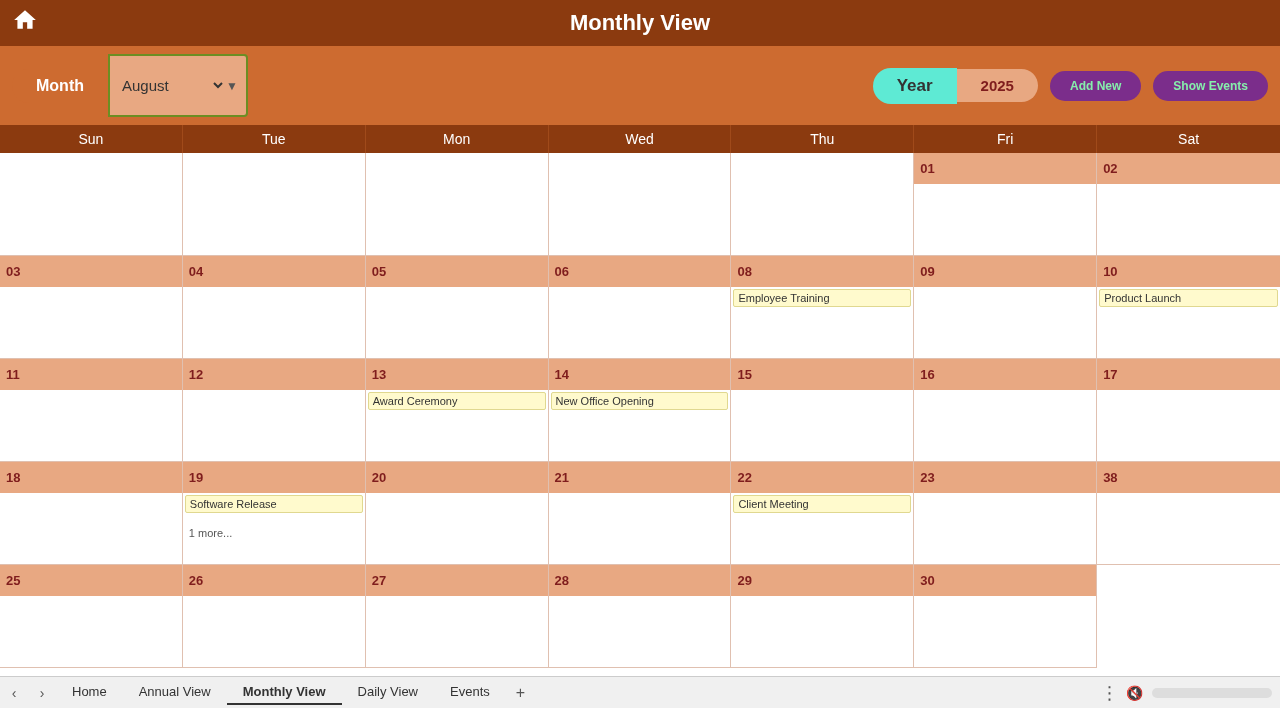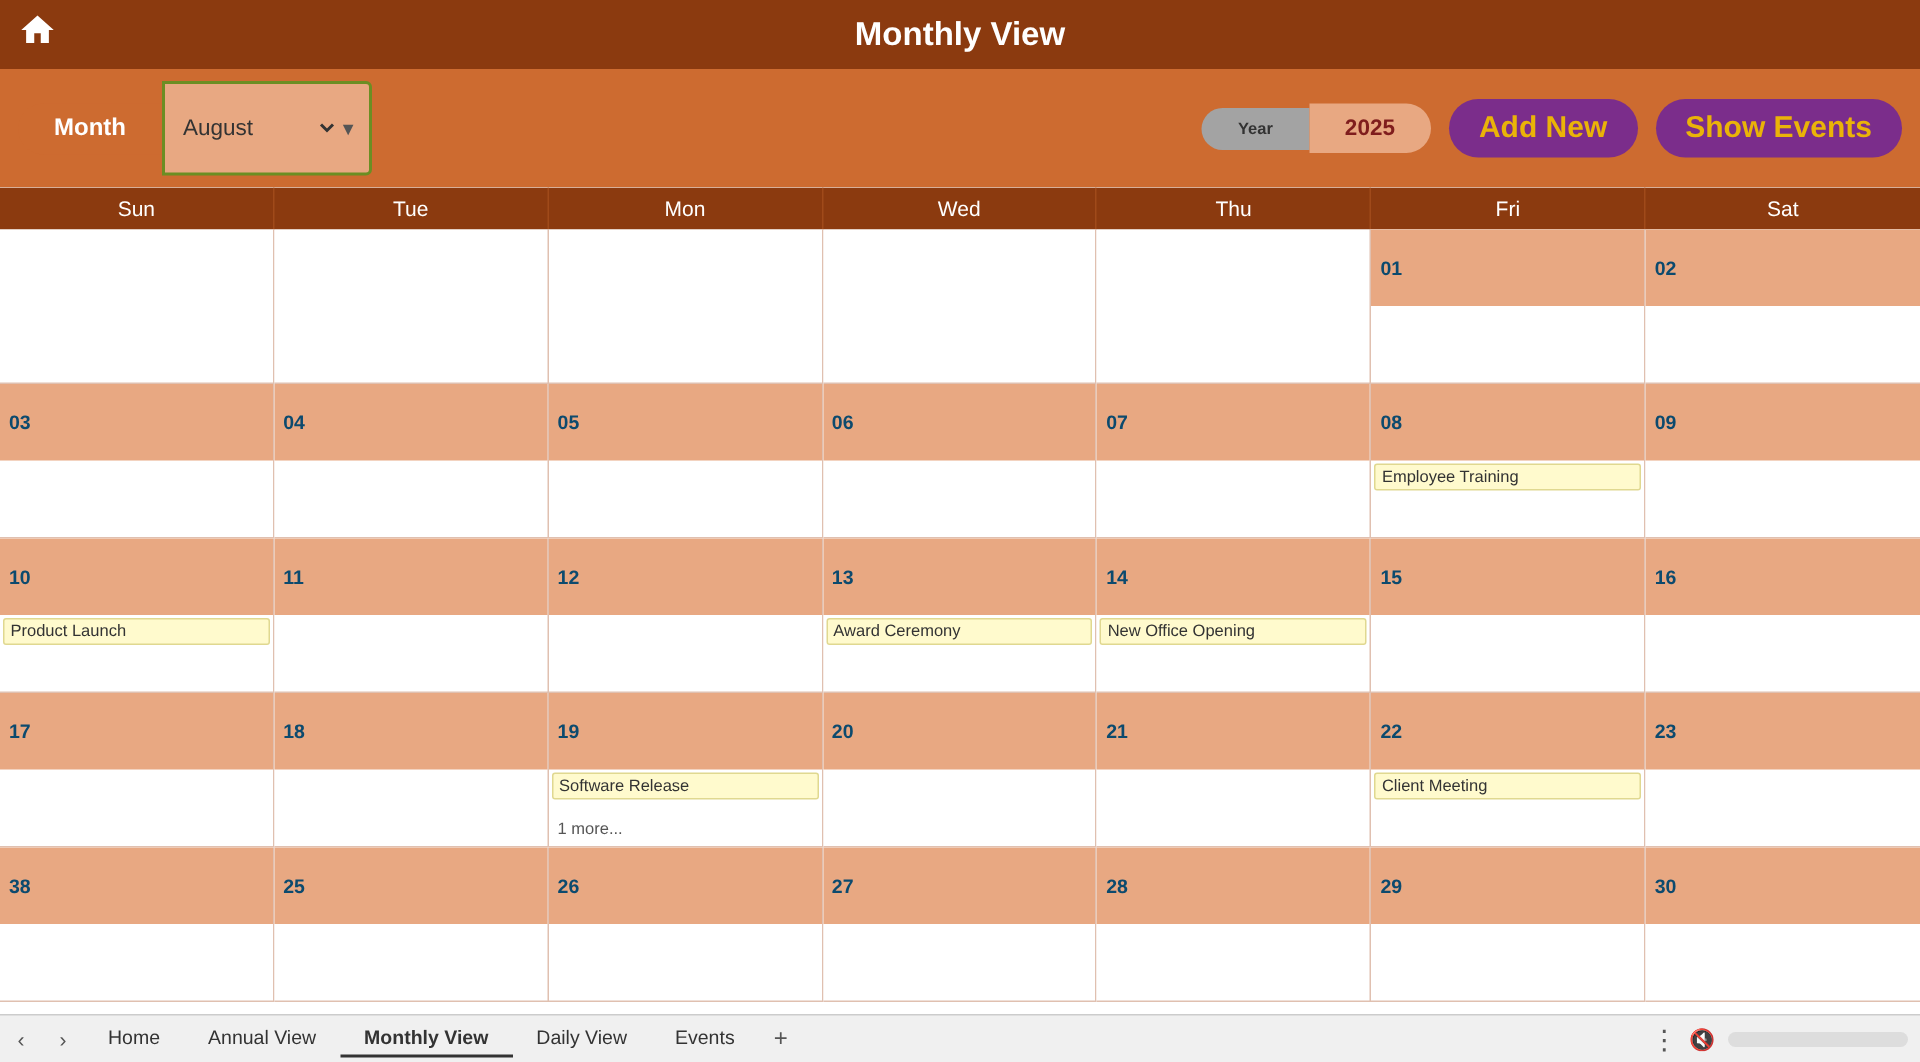--- a/index.html
+++ b/index.html
@@ -61,42 +61,42 @@
       color: #333;
       outline: none;
       flex: 1;
     }
     .toolbar-dropdown-arrow {
       color: #555;
       font-size: 12px;
     }
     .toolbar-spacer { flex: 1; }
     .toolbar-year-label {
-      background: #a3a3a3;
+      background: #5eead4;
       color: #333;
-      font-size: 11px;
+      font-size: 17px;
       padding: 8px 24px;
       border-radius: 20px 0 0 20px;
       font-weight: bold;
     }
     .toolbar-year-value {
       background: #e8a882;
       color: #7f1d1d;
       font-size: 15px;
       padding: 8px 24px;
       border-radius: 0 20px 20px 0;
       font-weight: bold;
     }
     .toolbar-btn {
       background: #7B2D8B;
-      color: #eab308;
+      color: #86efac;
       border: none;
       border-radius: 20px;
       padding: 8px 20px;
-      font-size: 20px;
+      font-size: 12px;
       font-weight: bold;
       cursor: pointer;
       margin-left: 12px;
     }
 
     
     .calendar-wrap {
       flex: 1;
       background: white;
       overflow: hidden;
@@ -126,24 +126,24 @@
       border-right: 1px solid #e0c0b0;
       border-bottom: 1px solid #e0c0b0;
       background: white;
       min-height: 80px;
       position: relative;
     }
     .cal-cell:nth-child(7n) { border-right: none; }
 
     .cal-day-num {
       background: #e8a882;
-      color: #0c4a6e;
+      color: #7f1d1d;
       font-weight: bold;
       font-size: 13px;
-      padding: 18px 6px;
+      padding: 8px 6px;
       display: block;
       width: 100%;
     }
     .cal-day-num.empty { background: transparent; }
 
     .cal-event {
       background: #fffacd;
       border: 1px solid #e0d890;
       font-size: 11px;
       color: #333;
@@ -283,23 +283,20 @@
       <div class="cal-cell">
         <span class="cal-day-num">04</span>
       </div>
       <div class="cal-cell">
         <span class="cal-day-num">05</span>
       </div>
       <div class="cal-cell">
         <span class="cal-day-num">06</span>
       </div>
       <div class="cal-cell">
-        <span class="cal-day-num">07</span>
-      </div>
-      <div class="cal-cell">
         <span class="cal-day-num">08</span>
         <div class="cal-event">Employee Training</div>
       </div>
       <div class="cal-cell">
         <span class="cal-day-num">09</span>
       </div>
       <div class="cal-cell">
         <span class="cal-day-num">10</span>
         <div class="cal-event">Product Launch</div>
       </div>

